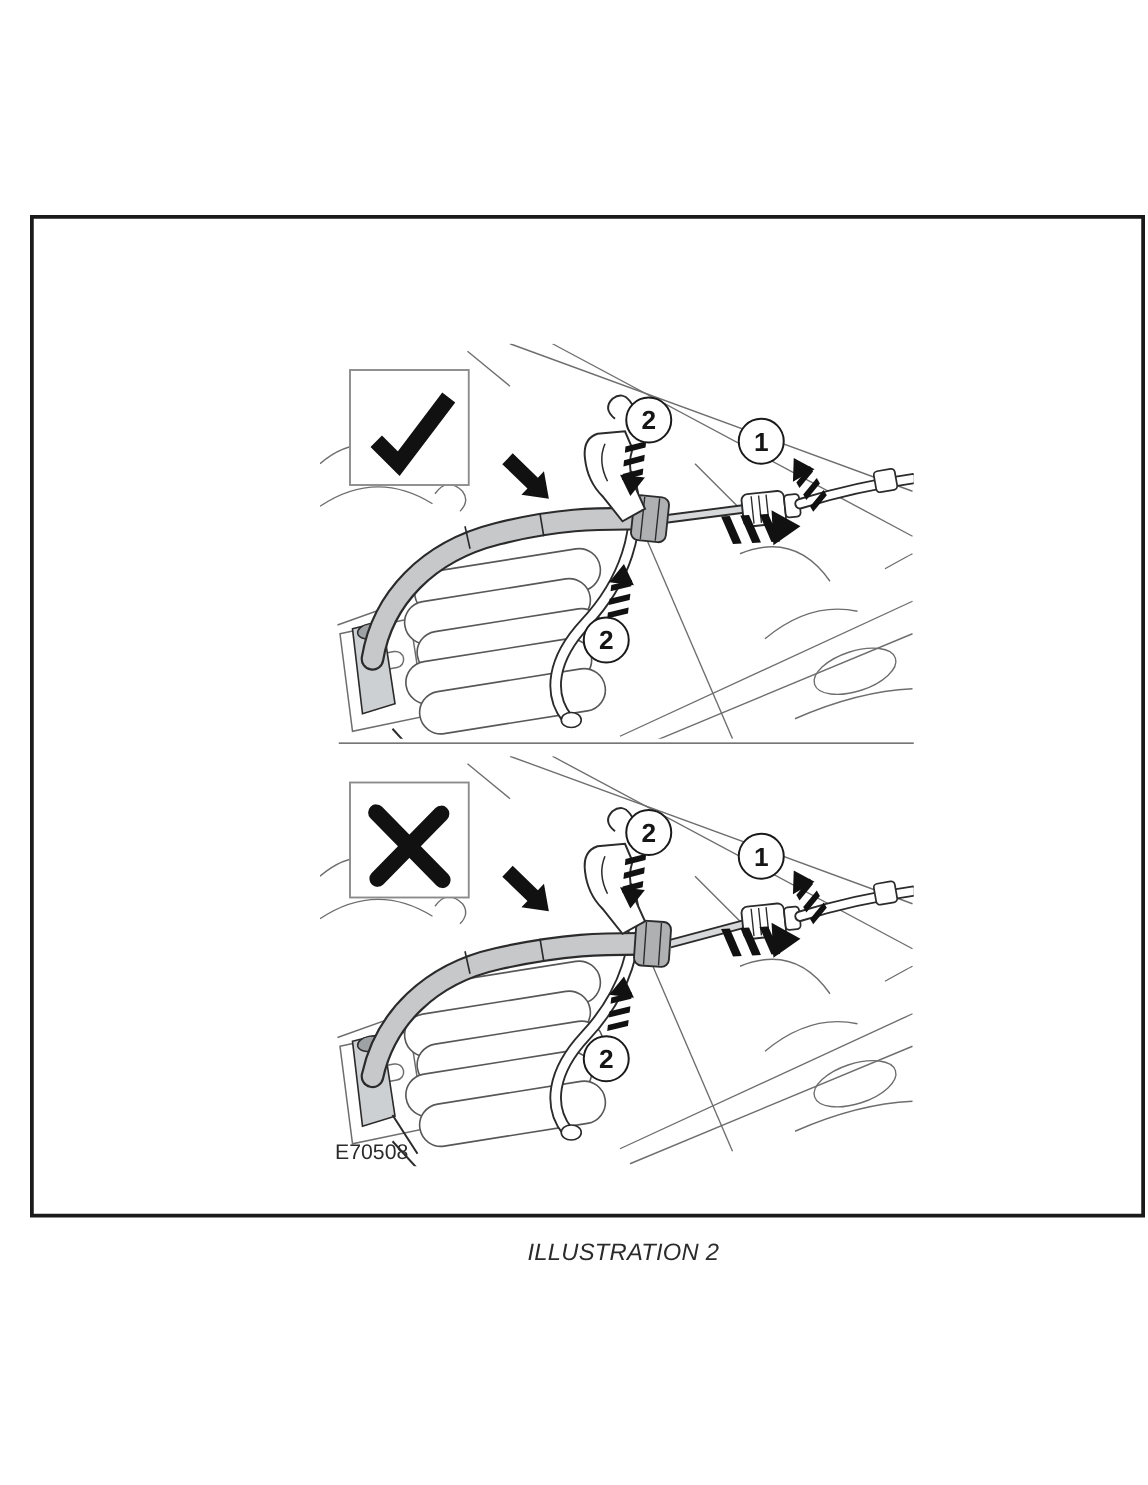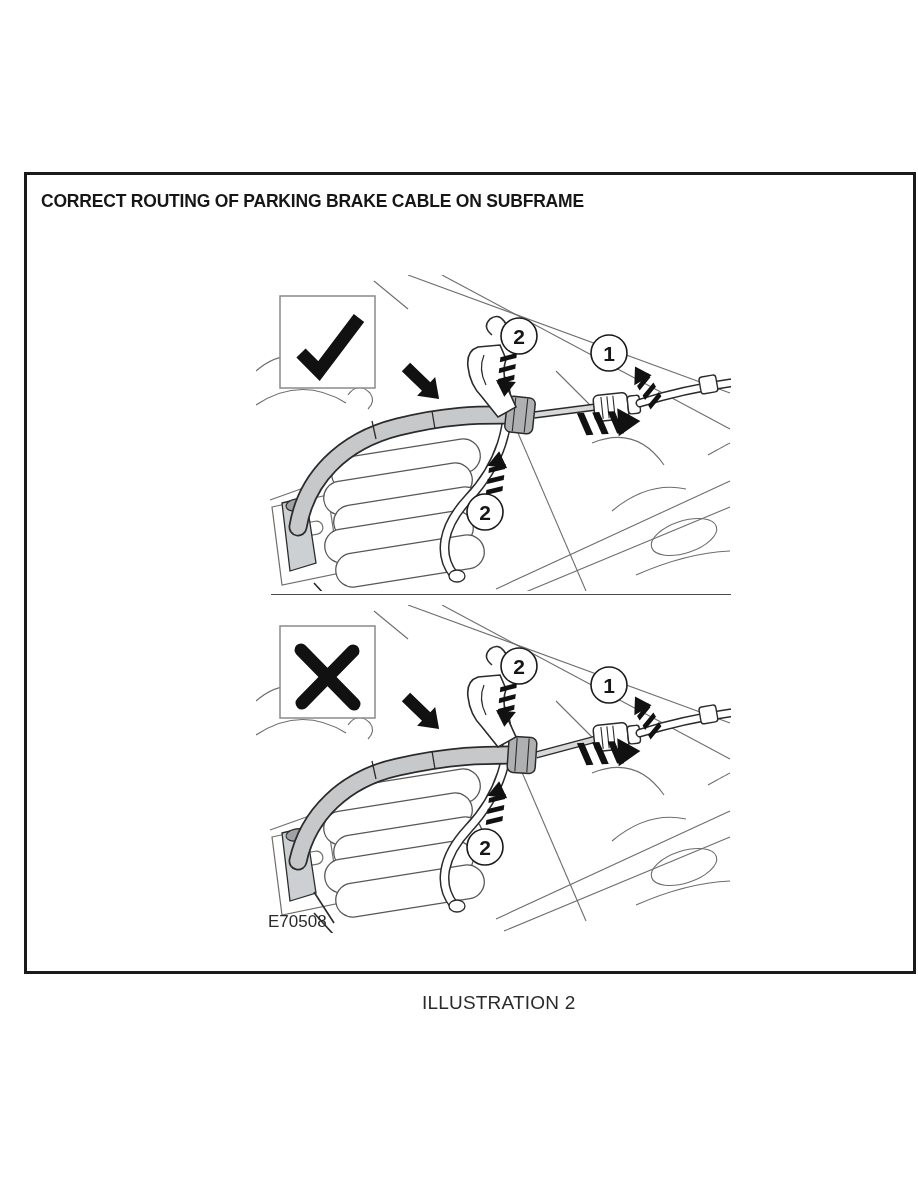--- a/index.html
+++ b/index.html
@@ -20,21 +20,21 @@
   }
   .panel{position:absolute;left:229px;}
   .panel.correct{top:100px;}
   .panel.incorrect{top:430px;}
   .panel-divider{
     position:absolute;left:244px;top:419px;width:460px;height:0;
     border-top:1.5px solid #4a4a4a;
   }
   .caption{
     position:absolute;left:422px;top:992px;
-    font-size:19px;color:#2b2b2b;letter-spacing:0.2px;white-space:nowrap;
+    font-size:19px;color:#2b2b2b;letter-spacing:0.2px;white-space:nowrap;font-style:italic;
   }
   svg text{font-family:"Liberation Sans","DejaVu Sans",sans-serif;}
   .callout-digit{font-size:21px;font-weight:bold;fill:#161616;}
   .code-label{font-size:17px;fill:#2b2b2b;font-weight:normal;}
 </style>
 </head>
 <body>
 
 <svg width="0" height="0" style="position:absolute" aria-hidden="true">
   <defs>
@@ -114,21 +114,20 @@
     </g>
 
     <g id="cable-strap">
       <path d="M26,228 L50,222 L60,288 L34,296 Z" fill="#cdd0d2" stroke="#2b2b2b" stroke-width="1.3"></path>
       <ellipse cx="40" cy="230" rx="10" ry="6" transform="rotate(-10 40 230)" fill="#9fa2a4" stroke="#2b2b2b" stroke-width="1.2"></ellipse>
     </g>
   </defs>
 </svg>
 
 <div class="figure-frame">
-  <div class="figure-title">CORRECT ROUTING OF PARKING BRAKE CABLE ON SUBFRAME</div>
 
   <svg class="panel correct" width="475" height="316" viewBox="0 0 475 316">
     <use href="#scene-back"></use>
     <use href="#cable-strap"></use>
 
     <path d="M42,252 C50,204 86,166 142,152 C194,139 226,140 254,140" fill="none" stroke="#2b2b2b" stroke-width="19" stroke-linecap="round"></path>
     <path d="M42,252 C50,204 86,166 142,152 C194,139 226,140 254,140" fill="none" stroke="#c6c8ca" stroke-width="15.5" stroke-linecap="round"></path>
     <path d="M116,146 L120,164 M176,136 L179,154" stroke="#2b2b2b" stroke-width="1.3" fill="none"></path>
     <path d="M278,140 L340,132" stroke="#2b2b2b" stroke-width="7.5" fill="none"></path>
     <path d="M278,140 L340,132" stroke="#d6d8da" stroke-width="4.5" fill="none"></path>

